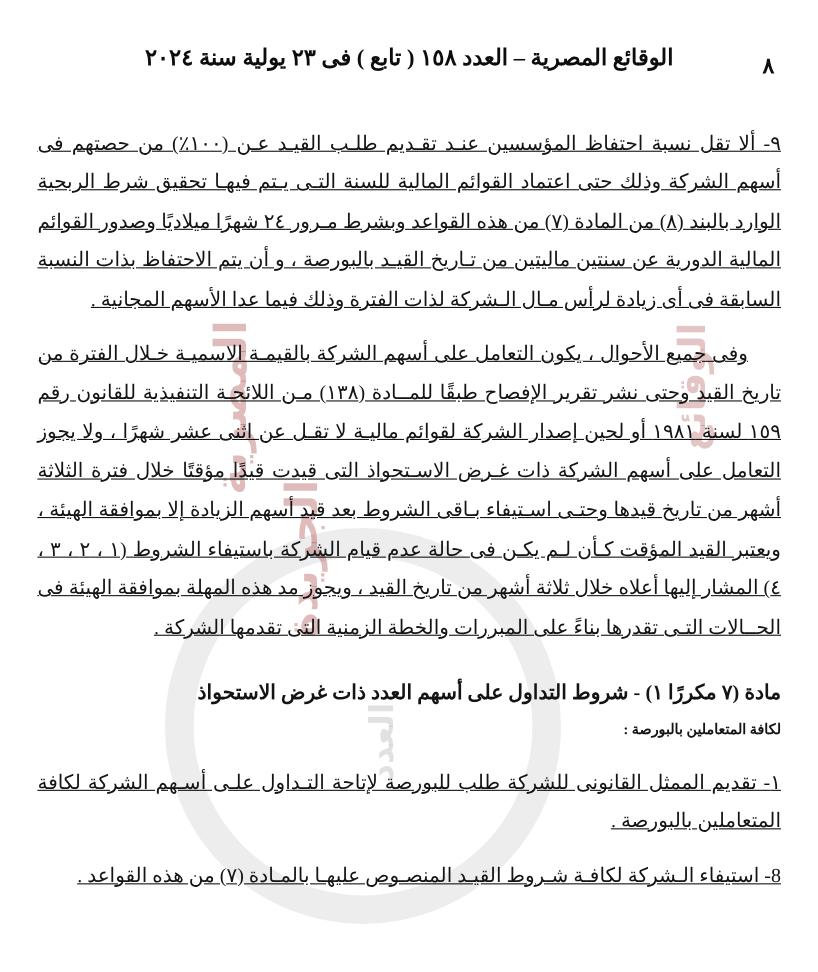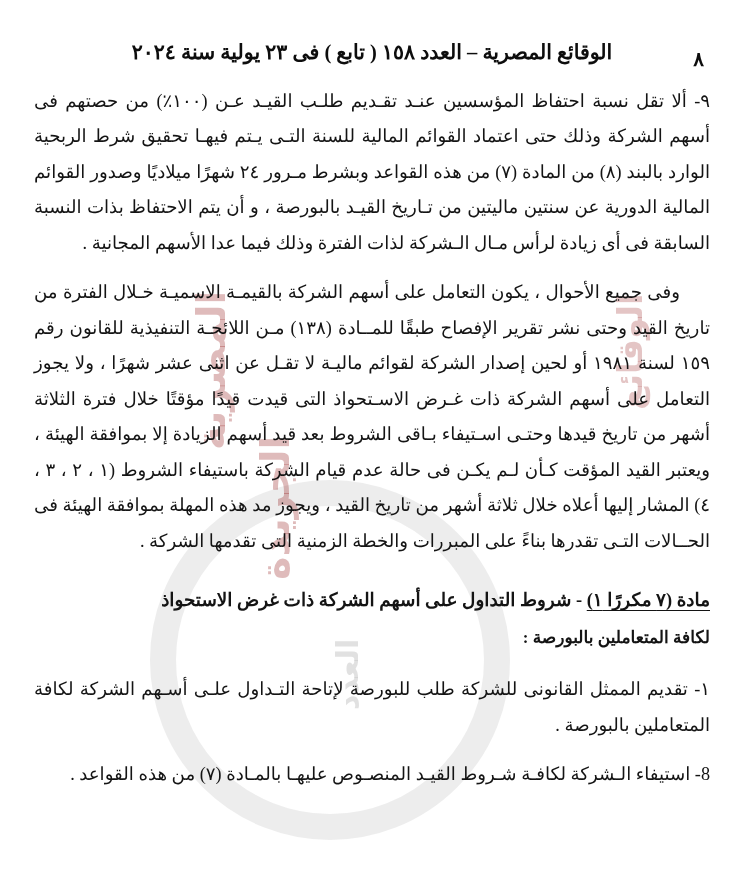--- a/index.html
+++ b/index.html
@@ -82,21 +82,21 @@
     z-index: 2;
     padding: 40px 34px 0 34px;
     box-sizing: border-box;
   }
 
   .header {
     display: flex;
     align-items: flex-end;
     justify-content: center;
     gap: 34px;
-    margin-bottom: 20px;
+    margin-bottom: 48px;
   }
   .header-title {
     font-size: 20.5px;
     font-weight: bold;
     letter-spacing: 0px;
     color: #0d0d0d;
     white-space: nowrap;
   }
   .header-pagenum {
     font-size: 20px;
@@ -112,20 +112,21 @@
     line-height: 1.95;
     text-align: justify;
     text-align-last: right;
     color: #141414;
   }
 
   p.para {
     margin: 0 0 2px 0;
     text-align: justify;
     text-justify: inter-word;
+    text-decoration: underline;
   }
   p.indent {
     text-indent: 30px;
   }
   .gap {
     height: 12px;
   }
 
   .heading-line {
     font-size: 18.4px;
@@ -134,26 +135,25 @@
     margin: 10px 0 2px 0;
   }
   .heading-line .art-label {
     font-weight: bold;
   }
   .heading-line .art-rest {
     font-weight: bold;
   }
   .heading-second {
     font-weight: bold;
-    font-size: 17px;
+    font-size: 13px;
     line-height: 1.95;
     margin: 0 0 6px 0;
   }
   .underline {
-    text-decoration: underline;
     text-underline-offset: 4px;
   }
 </style>
 </head>
 <body>
 
 <div class="watermark">
   <div class="wm-ring"></div>
   <div class="wm-arabic wm-a4">الوقائع</div>
   <div class="wm-arabic wm-a1">المصرية</div>
@@ -173,21 +173,21 @@
     <p class="para">٩- ألا تقل نسبة احتفاظ المؤسسين عنـد تقـديم طلـب القيـد عـن (١٠٠٪) من حصتهم فى أسهم الشركة وذلك حتى اعتماد القوائم المالية للسنة التـى يـتم فيهـا تحقيق شرط الربحية الوارد بالبند (٨) من المادة (٧) من هذه القواعد وبشرط مـرور ٢٤ شهرًا ميلاديًا وصدور القوائم المالية الدورية عن سنتين ماليتين من تـاريخ القيـد بالبورصة ، و أن يتم الاحتفاظ بذات النسبة السابقة فى أى زيادة لرأس مـال الـشركة لذات الفترة وذلك فيما عدا الأسهم المجانية .</p>
 
     <div class="gap"></div>
 
     <p class="para indent">وفى جميع الأحوال ، يكون التعامل على أسهم الشركة بالقيمـة الاسميـة خـلال الفترة من تاريخ القيد وحتى نشر تقرير الإفصاح طبقًا للمــادة (١٣٨) مـن اللائحـة التنفيذية للقانون رقم ١٥٩ لسنة ١٩٨١ أو لحين إصدار الشركة لقوائم ماليـة لا تقـل عن اثنى عشر شهرًا ، ولا يجوز التعامل على أسهم الشركة ذات غـرض الاسـتحواذ التى قيدت قيدًا مؤقتًا خلال فترة الثلاثة أشهر من تاريخ قيدها وحتـى اسـتيفاء بـاقى الشروط بعد قيد أسهم الزيادة إلا بموافقة الهيئة ، ويعتبر القيد المؤقت كـأن لـم يكـن فى حالة عدم قيام الشركة باستيفاء الشروط (١ ، ٢ ، ٣ ، ٤) المشار إليها أعلاه خلال ثلاثة أشهر من تاريخ القيد ، ويجوز مد هذه المهلة بموافقة الهيئة فى الحــالات التـى تقدرها بناءً على المبررات والخطة الزمنية التى تقدمها الشركة .</p>
 
     <div class="gap"></div>
 
     <p class="heading-line">
       <span class="art-label underline">مادة (٧ مكررًا ١)</span>
-      <span class="art-rest">- شروط التداول على أسهم الشركة ذات غرض الاستحواذ</span>
+      <span class="art-rest">- شروط التداول على أسهم العدد ذات غرض الاستحواذ</span>
     </p>
     <p class="heading-second">لكافة المتعاملين بالبورصة :</p>
 
 
     <div class="gap"></div>
 
     <p class="para">١- تقديم الممثل القانونى للشركة طلب للبورصة لإتاحة التـداول علـى أسـهم الشركة لكافة المتعاملين بالبورصة .</p>
 
     <div class="gap"></div>
 

